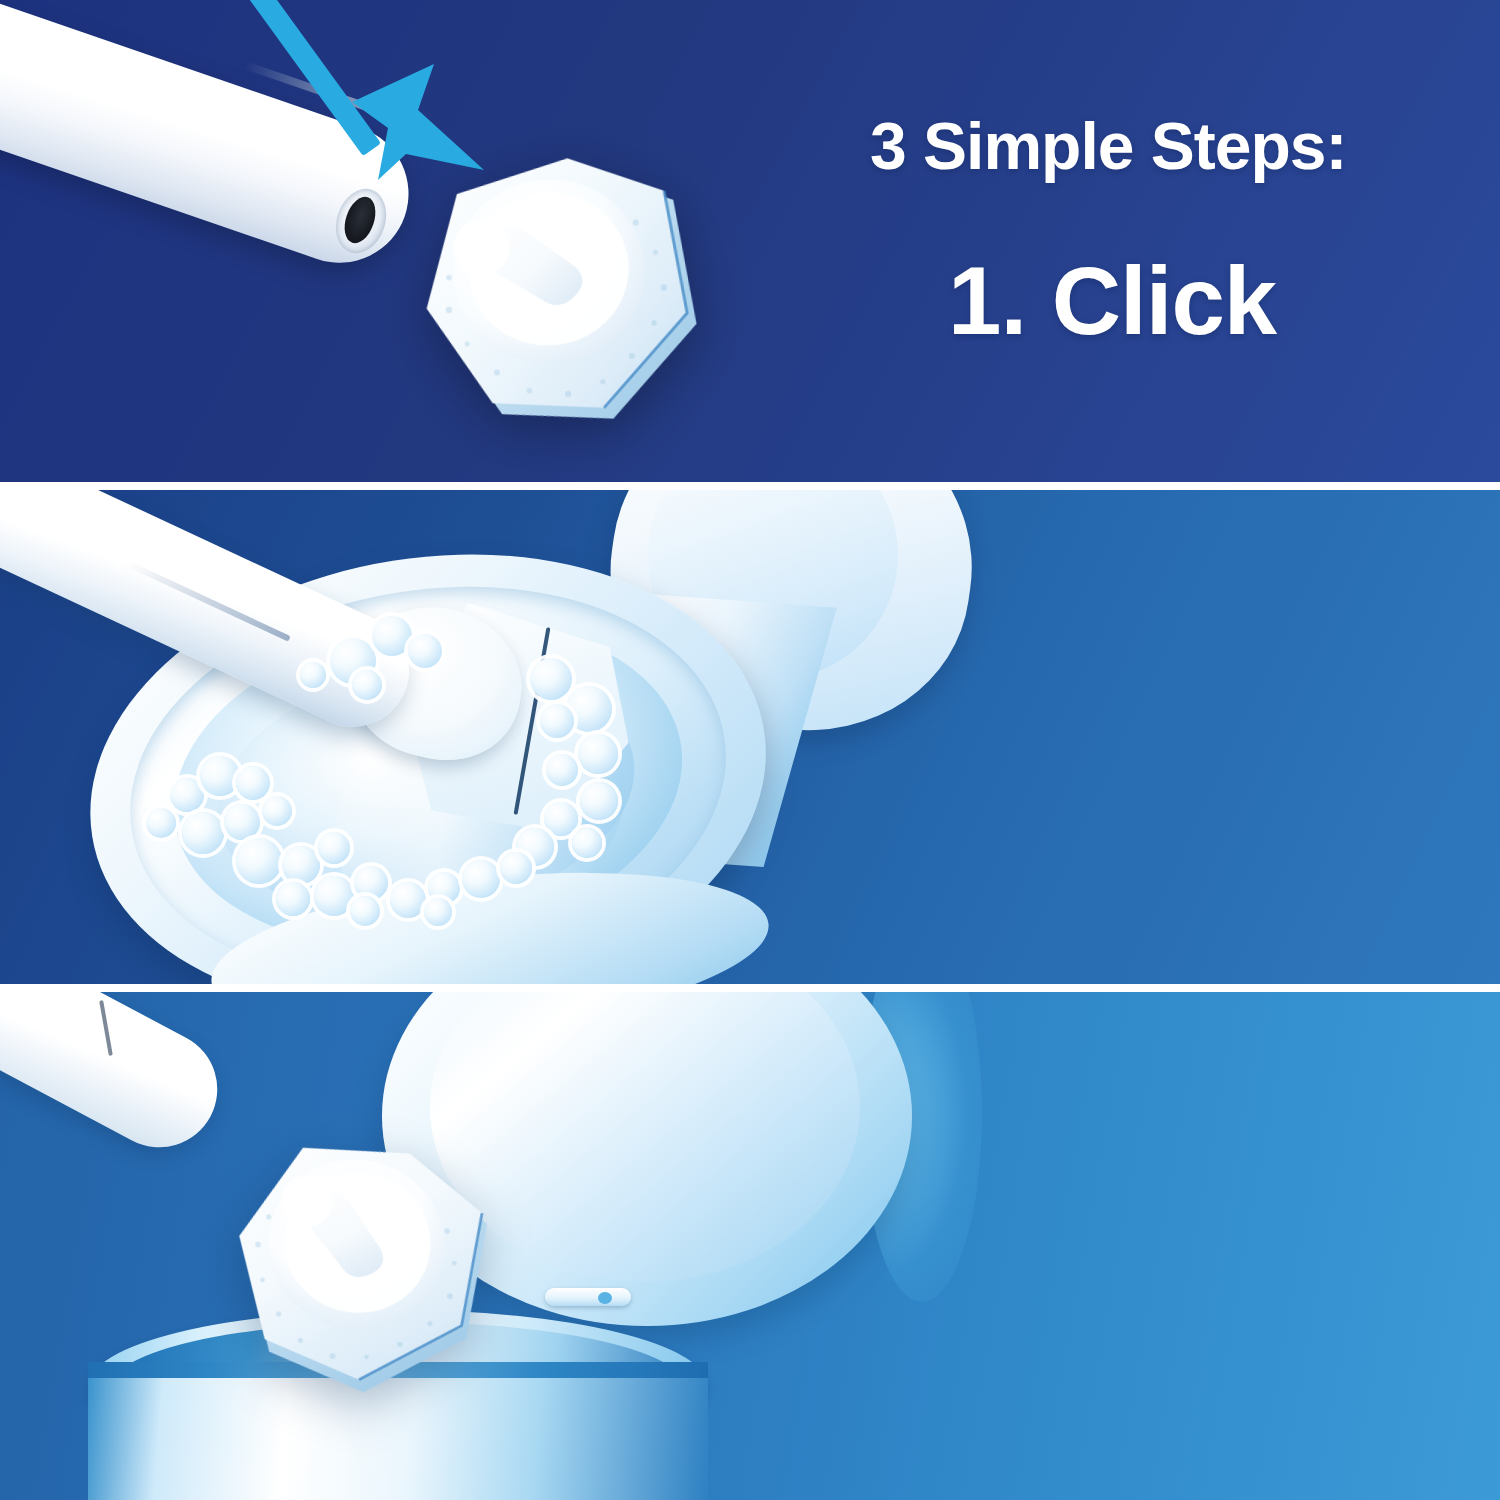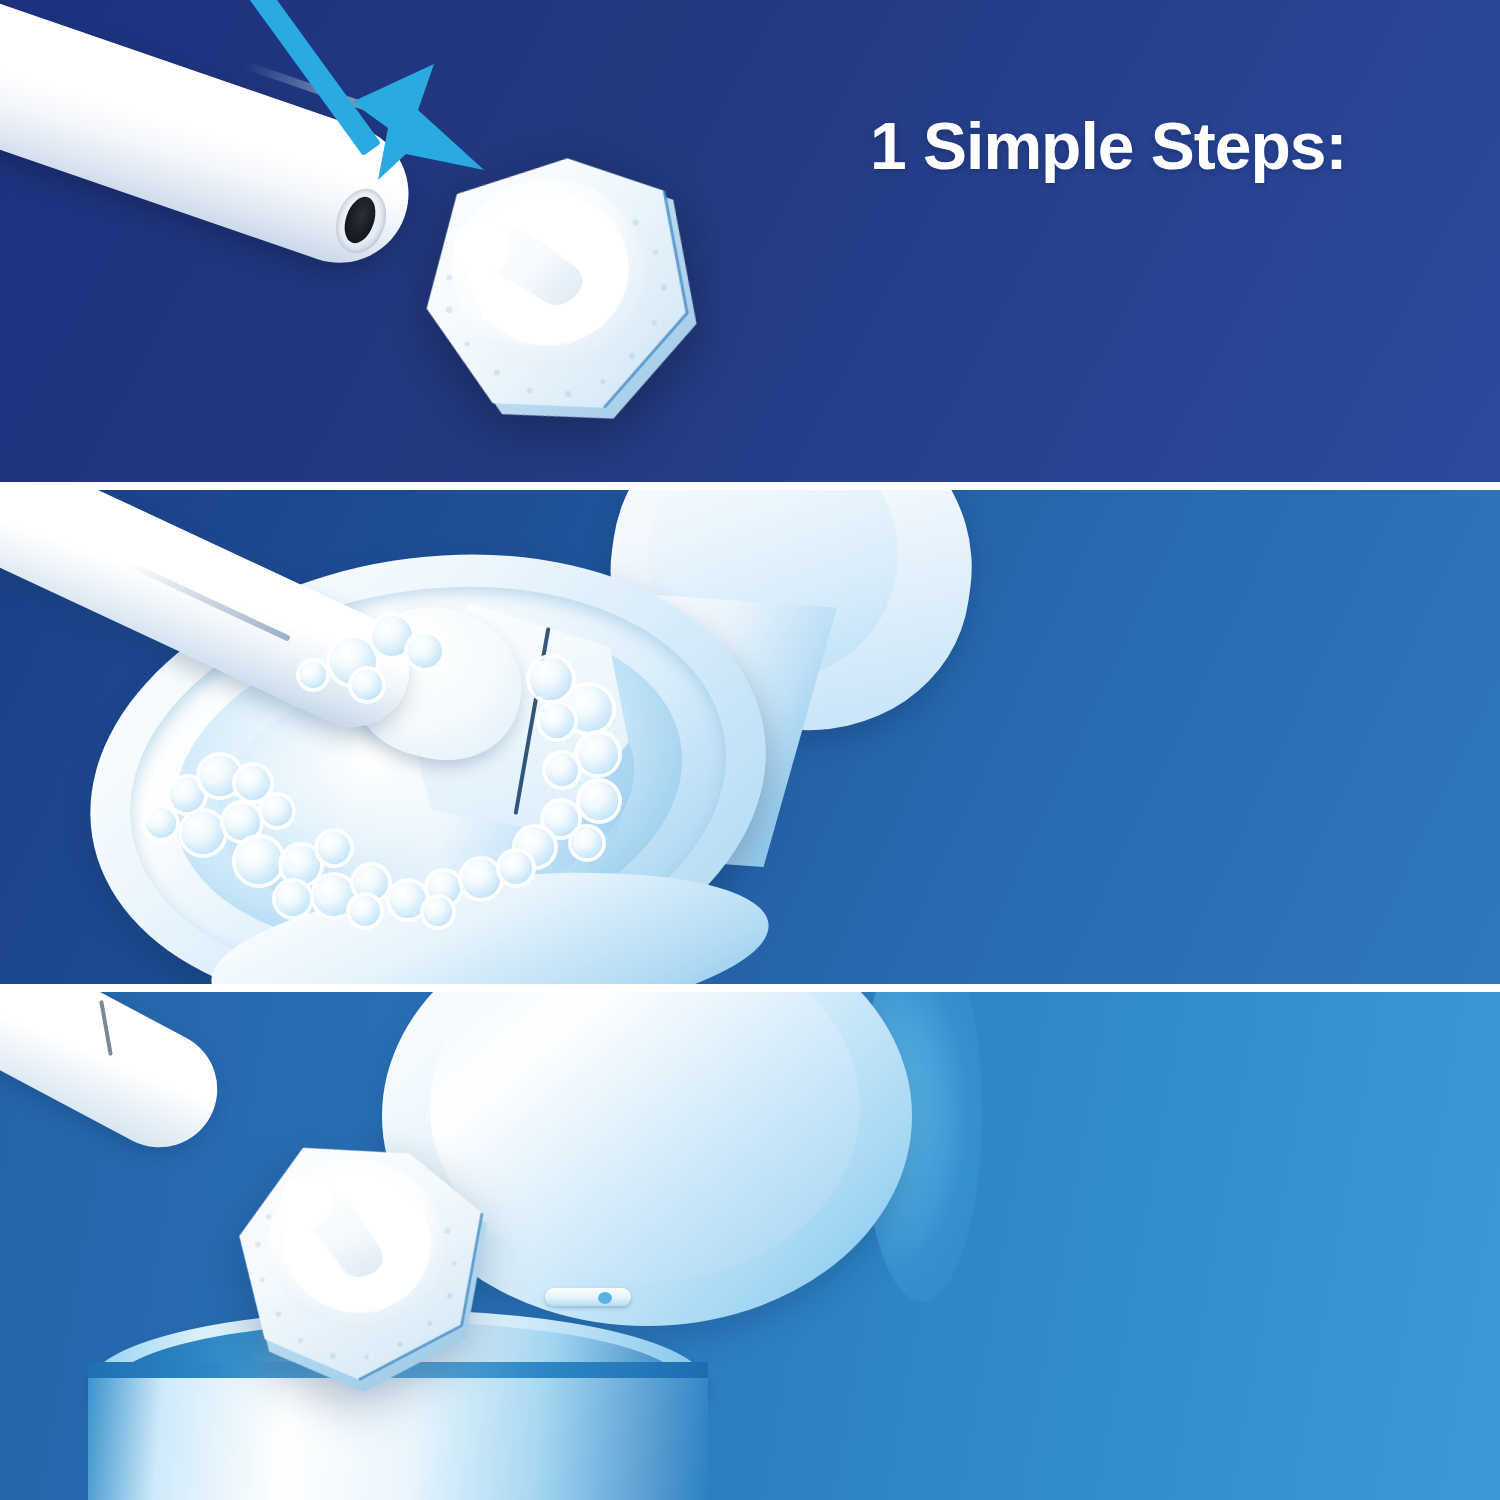--- a/index.html
+++ b/index.html
@@ -419,22 +419,23 @@
 
         <ellipse cx="160" cy="152" rx="96" ry="92" fill="url(#discG1)"></ellipse>
         <ellipse cx="160" cy="150" rx="80" ry="76" fill="#ffffff" opacity=".92"></ellipse>
 
         <path d="M92 114 q18 -22 48 -6 l46 42 q14 16 -4 30 q-18 14 -34 -2 l-50 -38 q-18 -12 -6 -26 Z" fill="url(#stemG1)"></path>
         <circle cx="96" cy="120" r="28" fill="#ffffff"></circle>
         <circle cx="88" cy="112" r="14" fill="#ffffff" opacity=".95"></circle>
       </svg>
     </div>
 
-    <div class="headline" id="title-3steps">1 Simple Steps:</div>
-
+    <div class="headline" id="title-3steps">3 Simple Steps:</div>
+
+    <div class="headline" id="step1-label">1. Click</div>
   </div>
 
   <div class="divider" id="div1"></div>
 
   <div class="panel" id="panel2">
 
     <div class="p2-lid"></div>
     <div class="p2-lid-shade"></div>
     <div class="p2-neck"></div>
 

